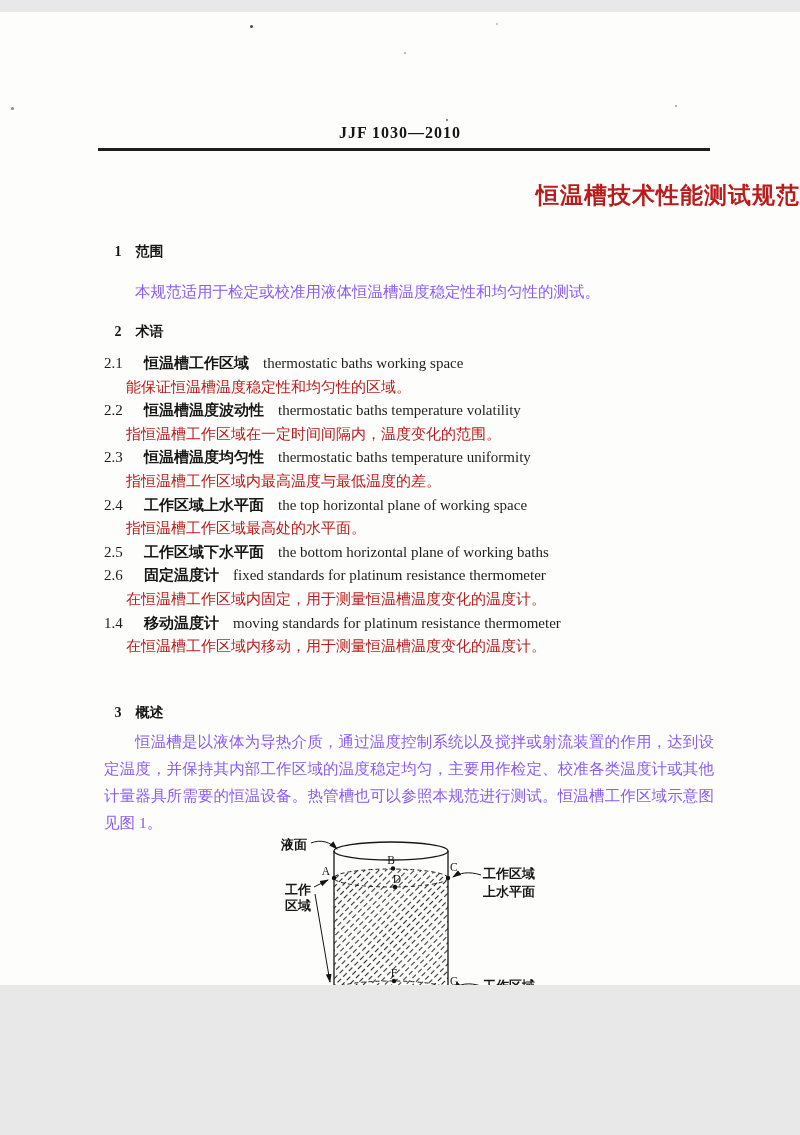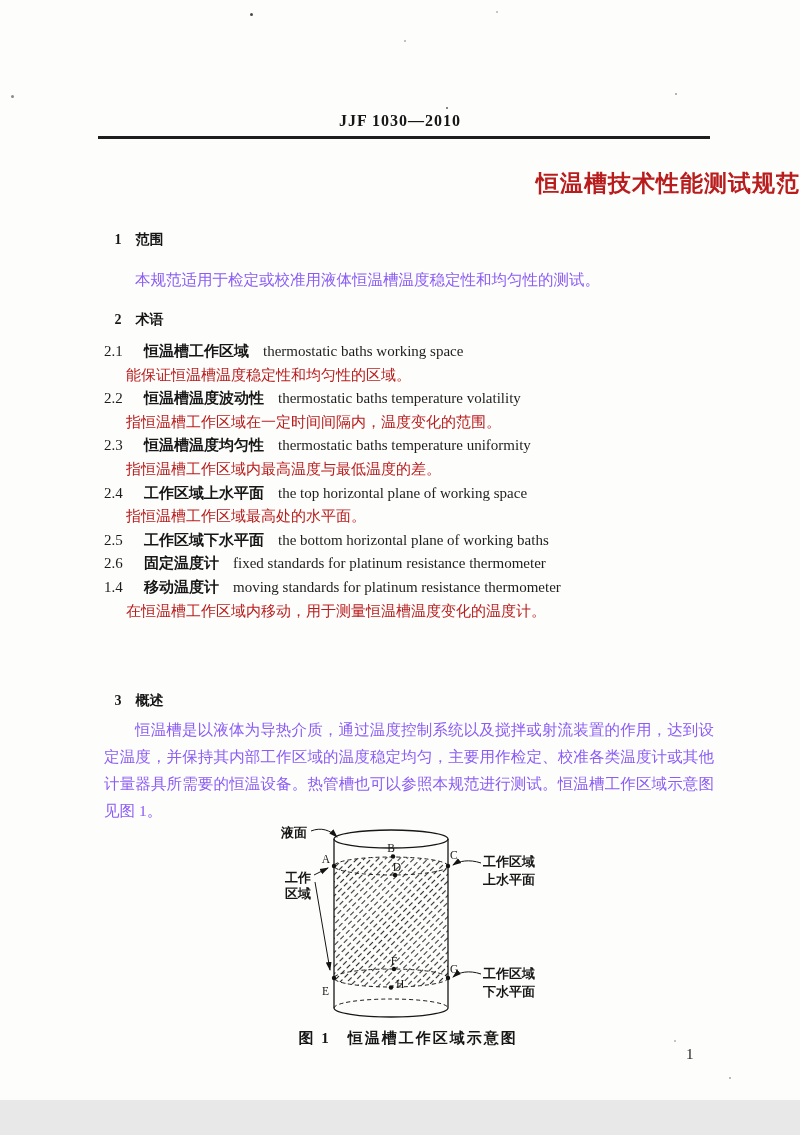--- a/index.html
+++ b/index.html
@@ -1,18 +1,18 @@
 <!DOCTYPE html>
 <html><head>
 <meta charset="utf-8">
 <style>
   * { margin:0; padding:0; box-sizing:border-box; }
   html,body { background:#e8e8e8; }
   .page {
-    position:relative; width:800px; height:1100px; margin:0 auto;
+    position:relative; width:800px; height:973px; margin:12px auto;
     background:#fdfdfb; color:#1c1c1c;
     font-family:"Liberation Serif", serif;
     overflow:hidden;
   }
 
   .doc-code {
     position:absolute; top:112px; left:0; width:800px;
     text-align:center; font-weight:bold; font-size:16px; letter-spacing:1px;
     color:#161616;
   }
@@ -110,20 +110,21 @@
     </div>
     <div class="term-def">指恒温槽工作区域最高处的水平面。</div>
 
     <div class="term-line">
       <span class="term-num">2.5</span><span class="term-zh">工作区域下水平面</span><span class="term-en">the bottom horizontal plane of working baths</span>
     </div>
 
     <div class="term-line">
       <span class="term-num">2.6</span><span class="term-zh">固定温度计</span><span class="term-en">fixed standards for platinum resistance thermometer</span>
     </div>
+    <div class="term-def">在恒温槽工作区域内固定，用于测量恒温槽温度变化的温度计。</div>
 
     <div class="term-line">
       <span class="term-num">1.4</span><span class="term-zh">移动温度计</span><span class="term-en">moving standards for platinum resistance thermometer</span>
     </div>
     <div class="term-def">在恒温槽工作区域内移动，用于测量恒温槽温度变化的温度计。</div>
   </div>
 
   <div class="sec-heading" style="top:692px">
     <span class="sec-num">3</span>
     <span>概述</span>

